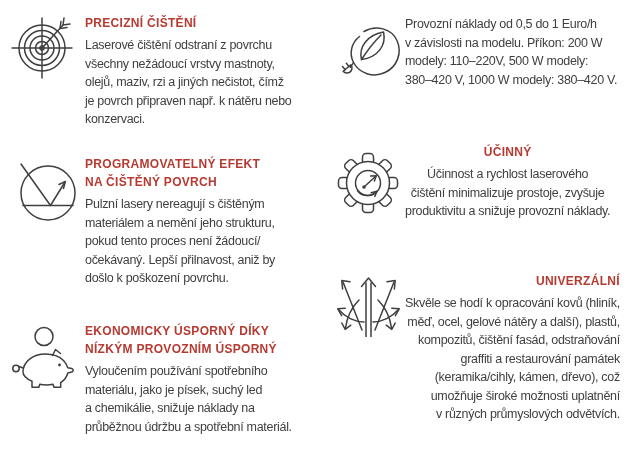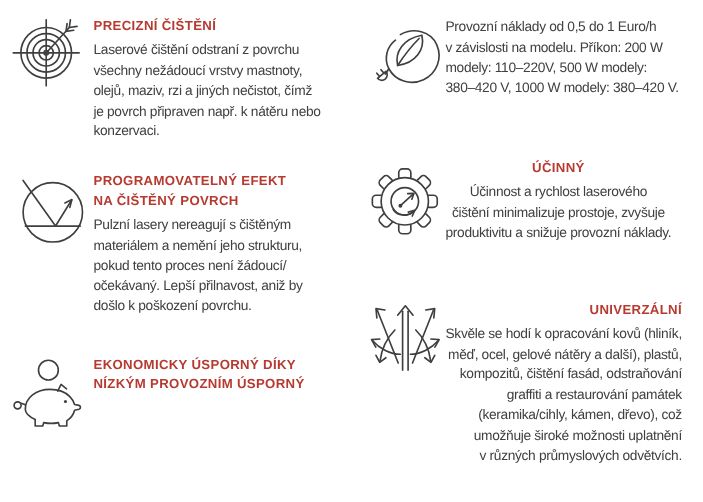--- a/index.html
+++ b/index.html
@@ -84,20 +84,24 @@
         <path d="M44.5,31.5 L47.5,25.5 L52.5,29.5"></path>
         <circle cx="51.5" cy="41" r="1.4" fill="#3f3f3f" stroke="none"></circle>
         <path d="M15,44 L11.2,42.5"></path>
         <circle cx="8" cy="44.5" r="3.2"></circle>
       </g>
     </svg>
   </div>
   <div class="feature-text t3">
     <h3 class="feature-title">EKONOMICKY ÚSPORNÝ DÍKY
 NÍZKÝM PROVOZNÍM ÚSPORNÝ</h3>
+    <p class="feature-desc">Vyloučením používání spotřebního
+materiálu, jako je písek, suchý led
+a chemikálie, snižuje náklady na
+průběžnou údržbu a spotřební materiál.</p>
   </div>
 
   <div class="feature-icon i4">
     <svg viewBox="0 0 70 70">
       <g class="stroke">
         <path d="M29,17.5 C41,10.5 56.5,14.5 62,26.5 C67.5,39 62,53 50,58.5 C38,64 24.5,59.5 18.5,48.5 C13.8,39.5 16.5,28.5 24.5,22.5"></path>
         <path d="M18.5,48.5 C17.3,50.6 16.3,52 15.3,53.3"></path>
         <g transform="rotate(-40 12 54)">
           <path d="M7,54 A5,5 0 0 0 17,54 Z"></path>
           <line x1="9.5" y1="54" x2="9.5" y2="50"></line>

